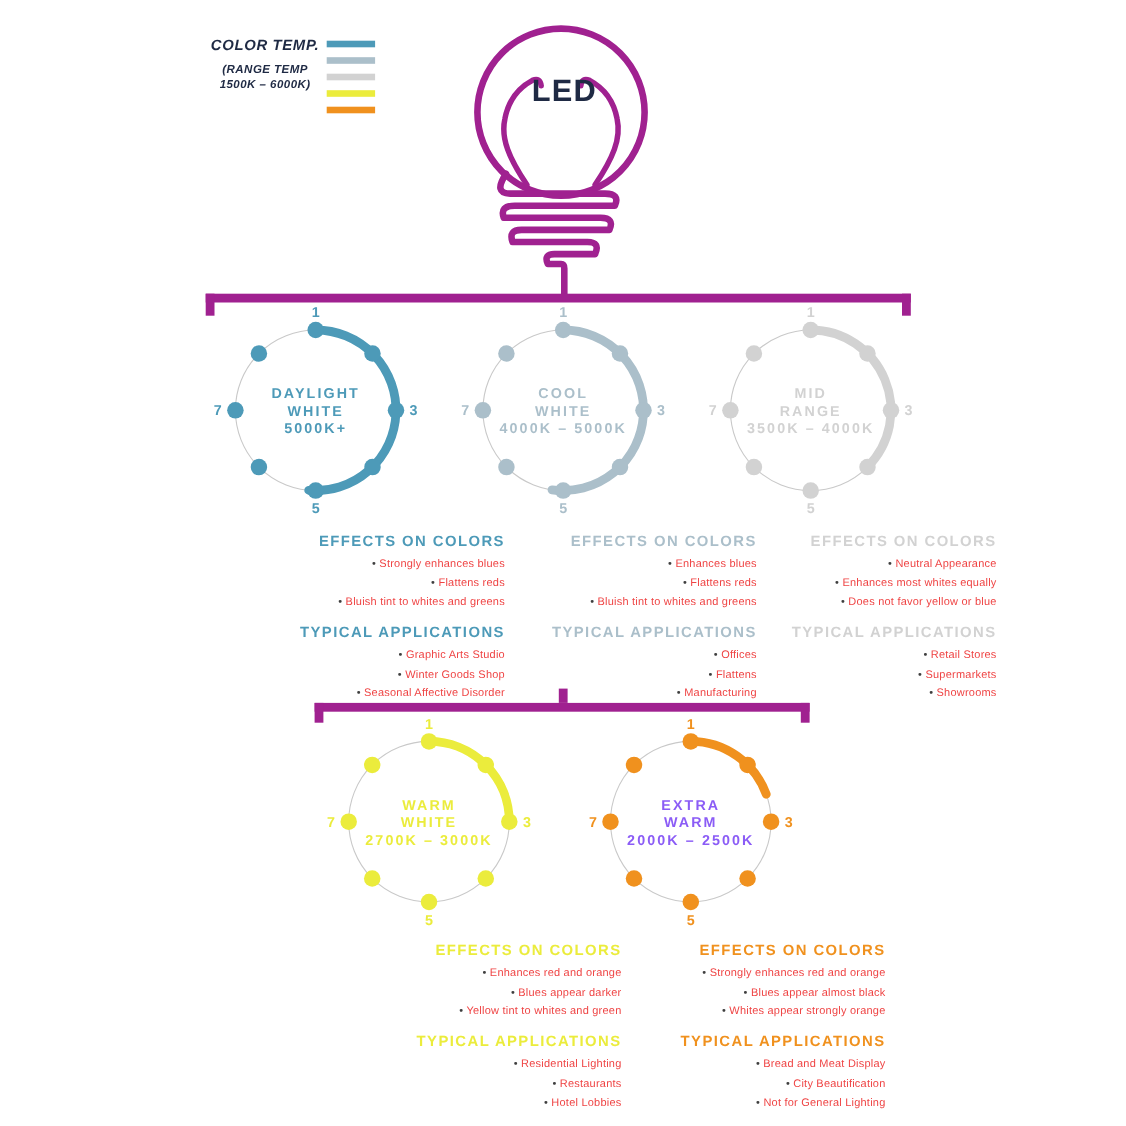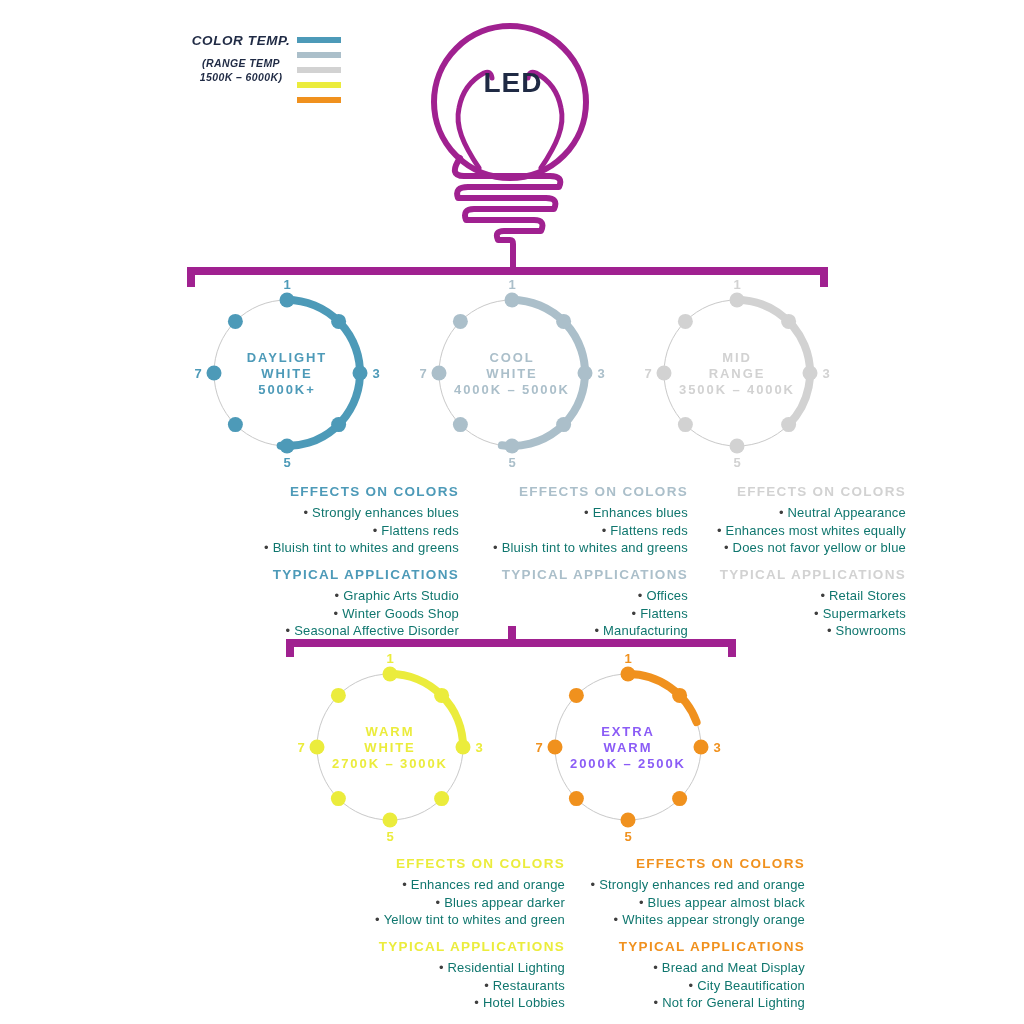--- a/index.html
+++ b/index.html
@@ -24,21 +24,21 @@
   .branch .tick.r{right:0;}
   .branch .stub{position:absolute;width:8px;height:13px;top:-13px;}
   
   .gauge{position:absolute;width:200px;height:200px;}
   .gauge-label{position:absolute;left:0;top:77px;width:200px;text-align:center;
     font-size:13px;line-height:16px;font-weight:bold;letter-spacing:1.9px;}
   
   .col{position:absolute;width:240px;text-align:right;}
   .col h3{margin:0 0 7px;font-size:13.5px;font-weight:bold;letter-spacing:1.3px;}
   .col ul{margin:0 0 12px;padding:0;list-style:none;}
-  .col li{font-size:13px;line-height:14px;margin-bottom:3.5px;color:#0f766e;letter-spacing:.2px;}
+  .col li{font-size:10px;line-height:14px;margin-bottom:3.5px;color:#ef4444;letter-spacing:.2px;}
   .col li::before{content:"\2022\00a0";color:#3e3e3e;}
 </style>
 </head>
 <body>
 
 <div class="canvas">
 
   <div class="legend-text">
     <div class="legend-title">COLOR TEMP.</div>
     <div class="legend-sub">(RANGE TEMP</div>

